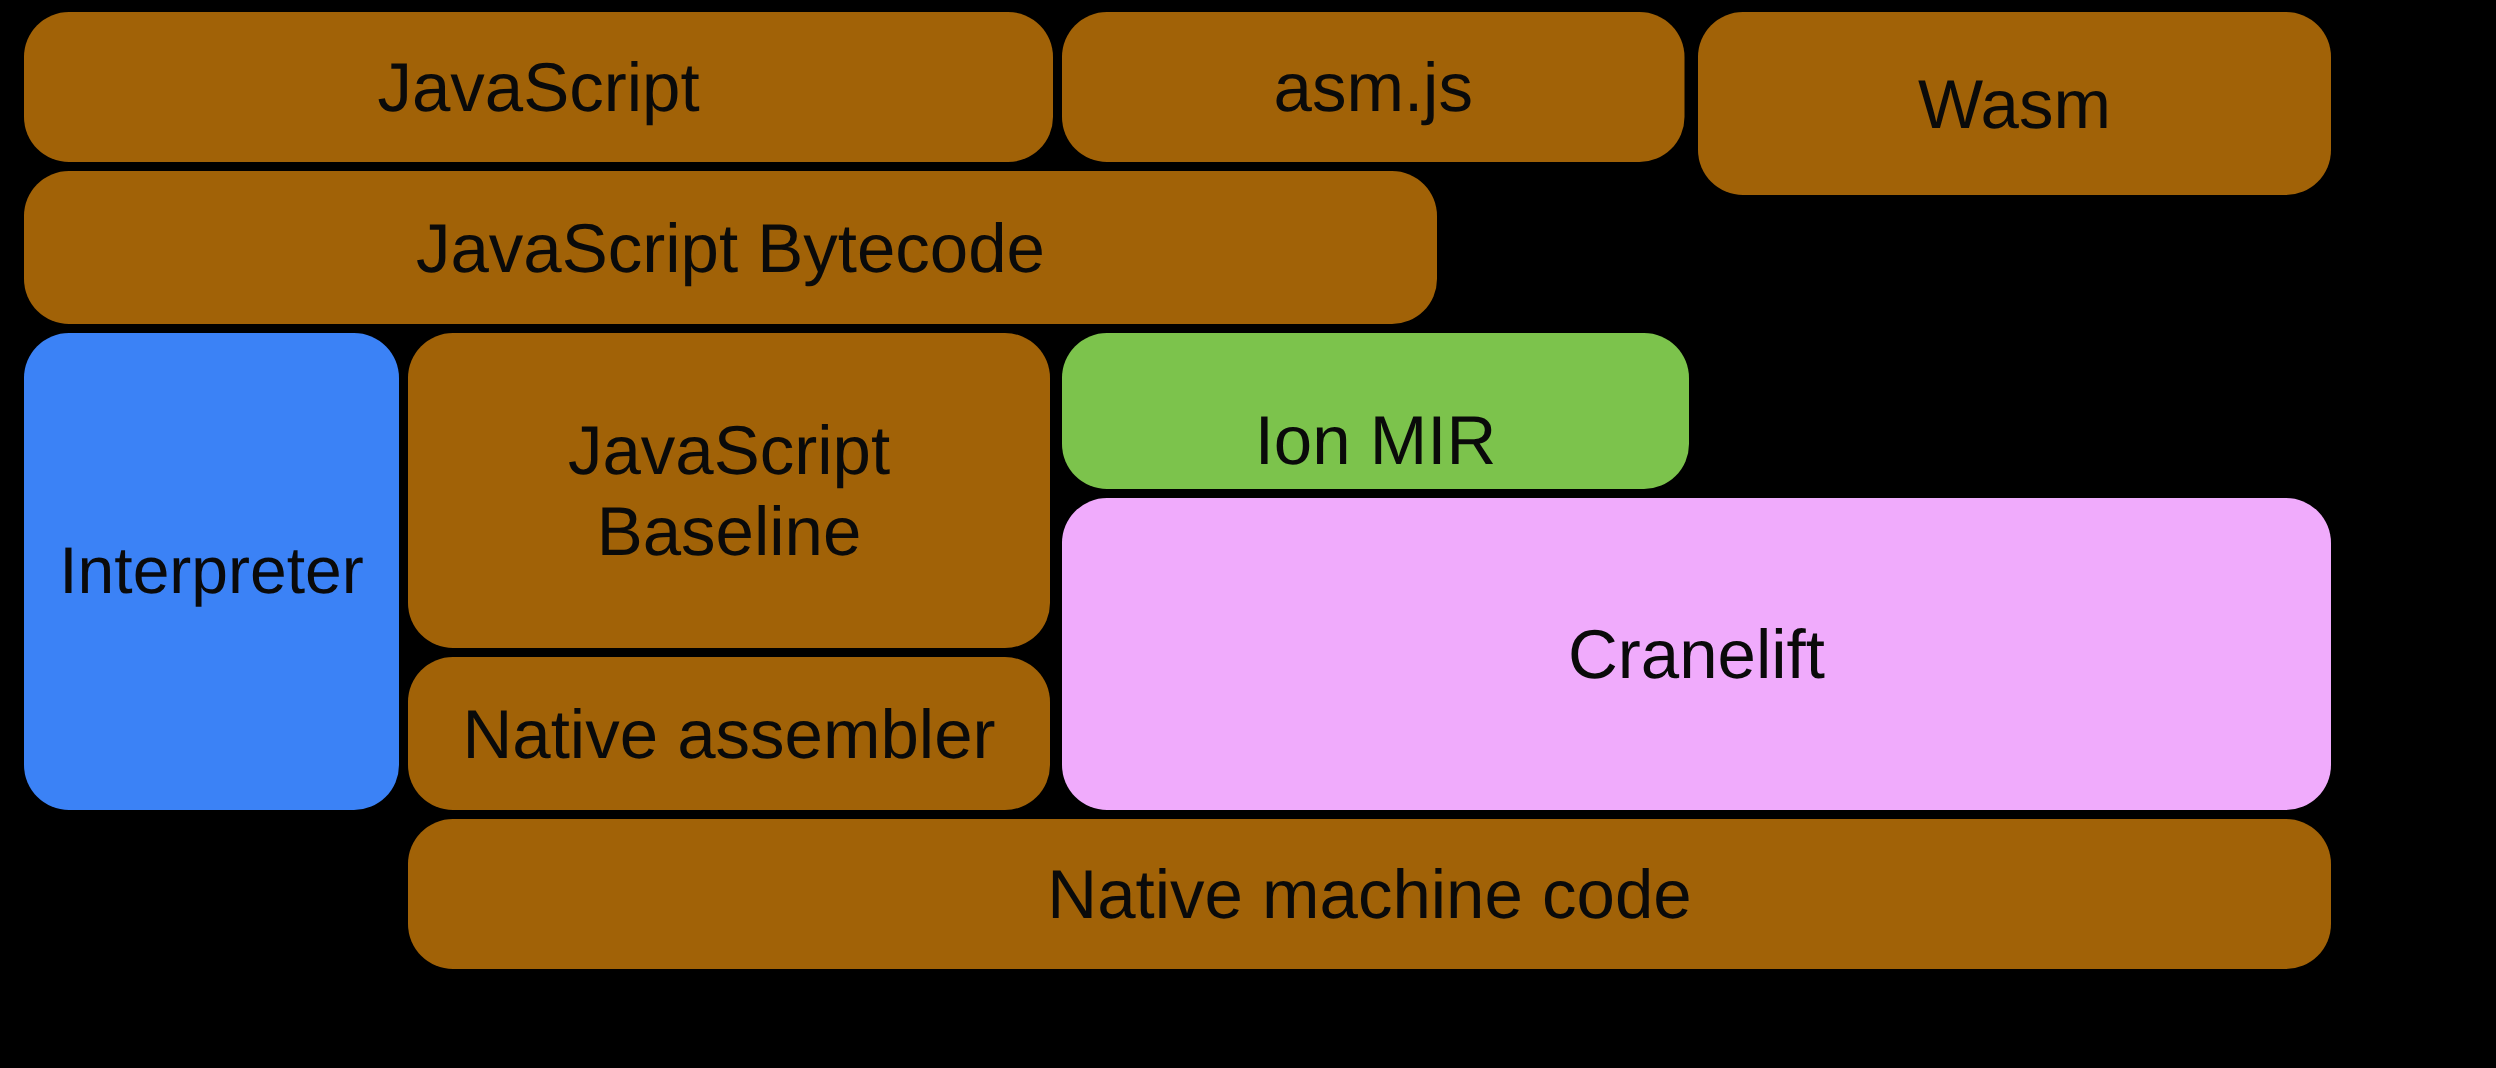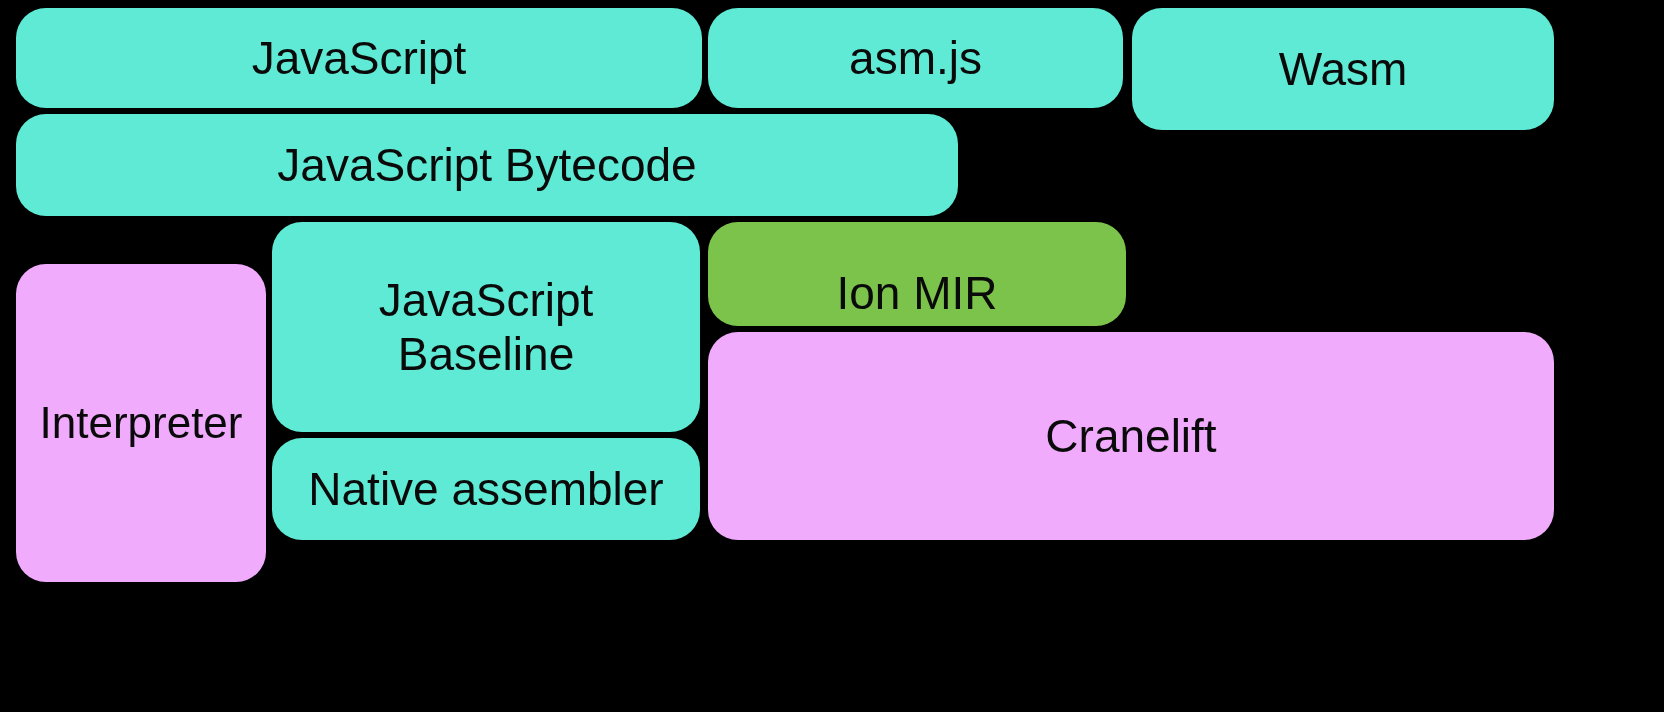--- a/index.html
+++ b/index.html
@@ -10,33 +10,33 @@
   .canvas {
     position: relative;
     width: 1664px;
     height: 712px;
     background: #000000;
     font-family: "Liberation Sans", sans-serif;
     overflow: hidden;
   }
   .box {
     position: absolute;
-    background: #5eead4;
+    background: #a16207;
     border-radius: 30px;
     display: flex;
     align-items: center;
     justify-content: center;
     text-align: center;
     color: #0a0a0a;
     font-size: 46px;
     line-height: 1.18;
     box-sizing: border-box;
     padding: 6px 14px;
   }
-  .gray  { background: #f0abfc; margin-top: 42px; }
+  .gray  { background: #3b82f6; }
   .green { background: #7cc34c; align-items: flex-end; }
   .pink  { background: #f0abfc; }
 
   .n-javascript  { left: 16px;   top: 8px;   width: 686px;  height: 100px; }
   .n-asmjs       { left: 708px;  top: 8px;   width: 415px;  height: 100px; text-align: right; }
   .n-wasm        { left: 1132px; top: 8px;   width: 422px;  height: 122px; }
   .n-bytecode    { left: 16px;   top: 114px; width: 942px;  height: 102px; }
   .n-baldrmonkey { left: 916px;  top: 114px; width: 424px;  height: 102px; }
   .n-interpreter { left: 16px;   top: 222px; width: 250px;  height: 318px; }
   .n-baseline    { left: 272px;  top: 222px; width: 428px;  height: 210px; }
@@ -83,14 +83,17 @@
   </div>
 
   <div class="box pink n-cranelift">
     <span class="label">Cranelift</span>
   </div>
 
   <div class="box n-macroasm">
     <span class="label">Native assembler</span>
   </div>
 
+  <div class="box n-native">
+    <span class="label">Native machine code</span>
+  </div>
 
 </div>
 
 </body></html>

